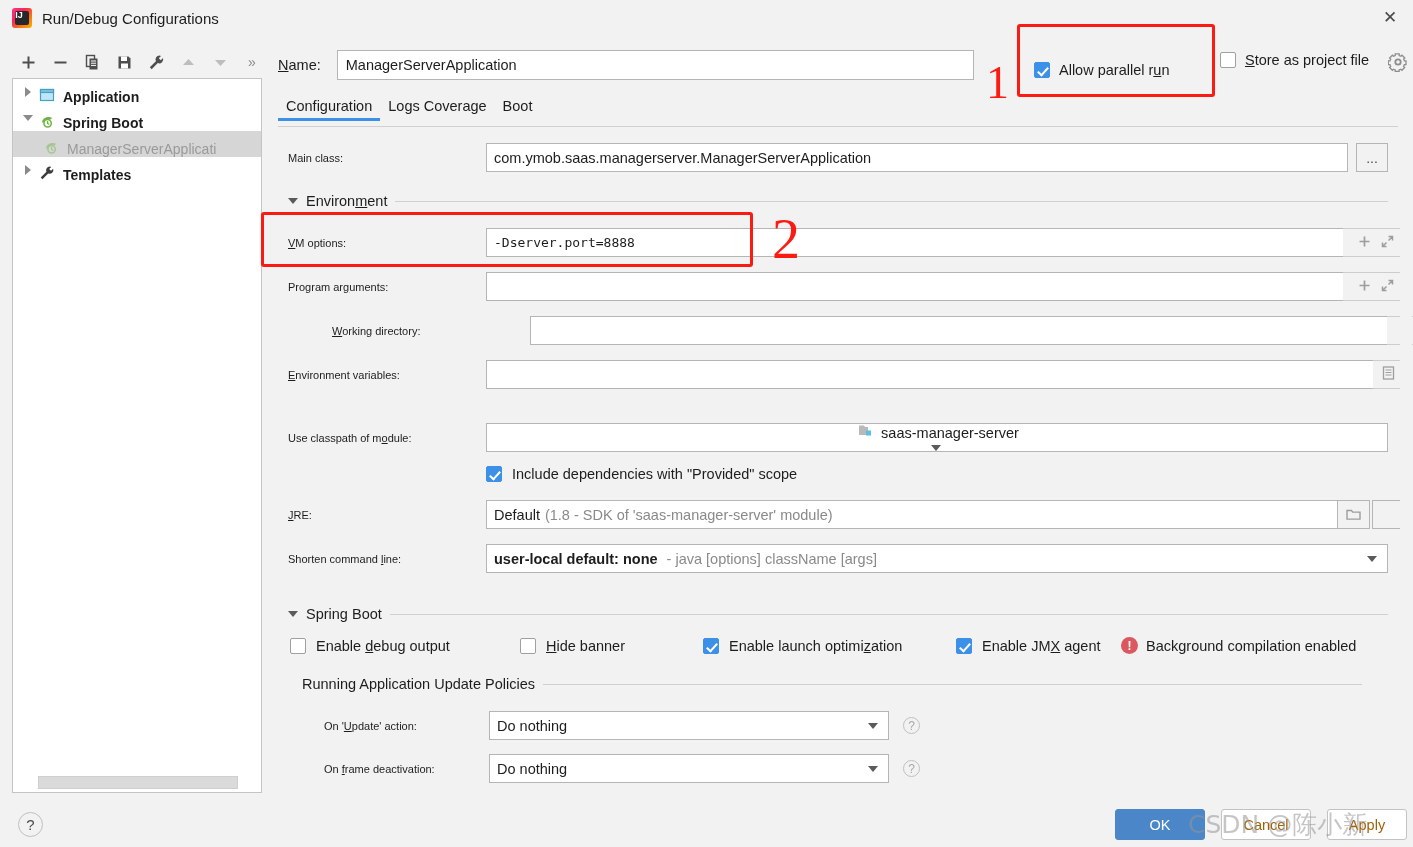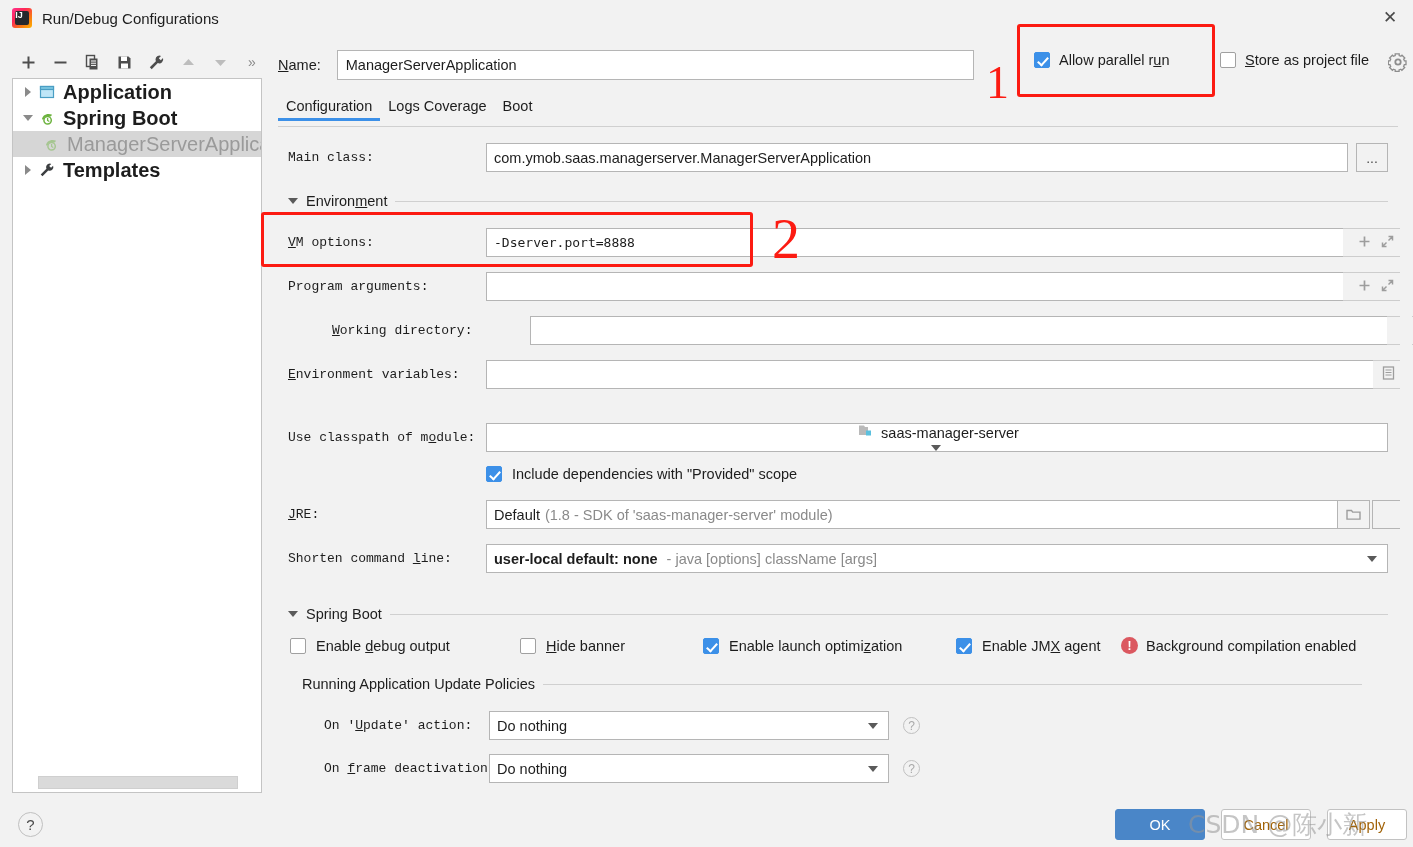--- a/index.html
+++ b/index.html
@@ -64,22 +64,22 @@
   .tb-btn svg { display: block; }
   .tb-btn.disabled { color: #b8b8b8; }
 
   
   .tree-panel {
     position: absolute; left: 12px; top: 78px; width: 250px; height: 715px;
     background: #ffffff; border: 1px solid #c4c4c4;
     overflow: hidden;
   }
   .tree-row {
-    display: flex; align-items: center; height: 26px; padding-left: 6px;
-    white-space: nowrap; font-size: 20px;
+    display: flex; align-items: flex-end; height: 26px; padding-left: 6px;
+    white-space: nowrap; font-size: 14px;
   }
   .tree-row.selected { background: #d6d6d6; }
   .tw {
     width: 18px; height: 26px; display: flex; align-items: center; justify-content: center;
     flex: none;
   }
   .tw .arrow-r { width: 0; height: 0; border-left: 6px solid #8a8a8a; border-top: 5px solid transparent; border-bottom: 5px solid transparent; }
   .tw .arrow-d { width: 0; height: 0; border-top: 6px solid #8a8a8a; border-left: 5px solid transparent; border-right: 5px solid transparent; }
   .tree-icon { width: 20px; height: 20px; margin-right: 6px; flex: none; display:flex; align-items:center; justify-content:center;}
   .tree-label { font-weight: bold; color: #1d1d1d; }
@@ -100,21 +100,21 @@
     display: flex; align-items: center;
   }
   .name-label { font-size: 14.5px; margin-right: 16px; text-align: center; }
   .name-input {
     width: 637px; height: 30px; background: #fff;
     border: 1px solid #b5b5b5;
     padding: 0 8px; font-size: 14.5px; color: #1d1d1d;
     display: flex; align-items: center;
   }
   .parallel-wrap {
-    position: absolute; left: 1034px; top: 52px;
+    position: absolute; left: 1034px; top: 62px;
     display: flex; align-items: center; gap: 9px;
   }
   .store-wrap {
     position: absolute; left: 1220px; top: 52px;
     display: flex; align-items: center; gap: 9px;
   }
   .gear-btn {
     position: absolute; left: 1388px; top: 52px;
     width: 22px; height: 22px; color: #6e6e6e;
   }
@@ -152,21 +152,21 @@
   }
 
   
   .content {
     position: absolute; left: 278px; top: 131px; width: 1122px; height: 662px;
     background: #f2f2f2;
   }
   .field-row {
     position: absolute; display: flex; align-items: center;
   }
-  .fld-label { font-size: 13px; color: #1d1d1d; white-space: nowrap; font-family: Liberation Mono, monospace; }
+  .fld-label { font-size: 11px; color: #1d1d1d; white-space: nowrap; }
   .txtbox {
     background: #fff; border: 1px solid #b5b5b5; height: 29px;
     display: flex; align-items: center; padding: 0 7px;
     font-size: 14.5px; color: #1d1d1d;
   }
   .txtbox.mono { font-family: "DejaVu Sans Mono", "Liberation Mono", monospace; font-size: 13px; }
   .flatbox {
     background: #f2f2f2; border: 1px solid #cdcdcd; height: 29px;
     display: flex; align-items: center; justify-content: flex-end;
     gap: 10px; padding: 0 10px; color: #9d9d9d;

